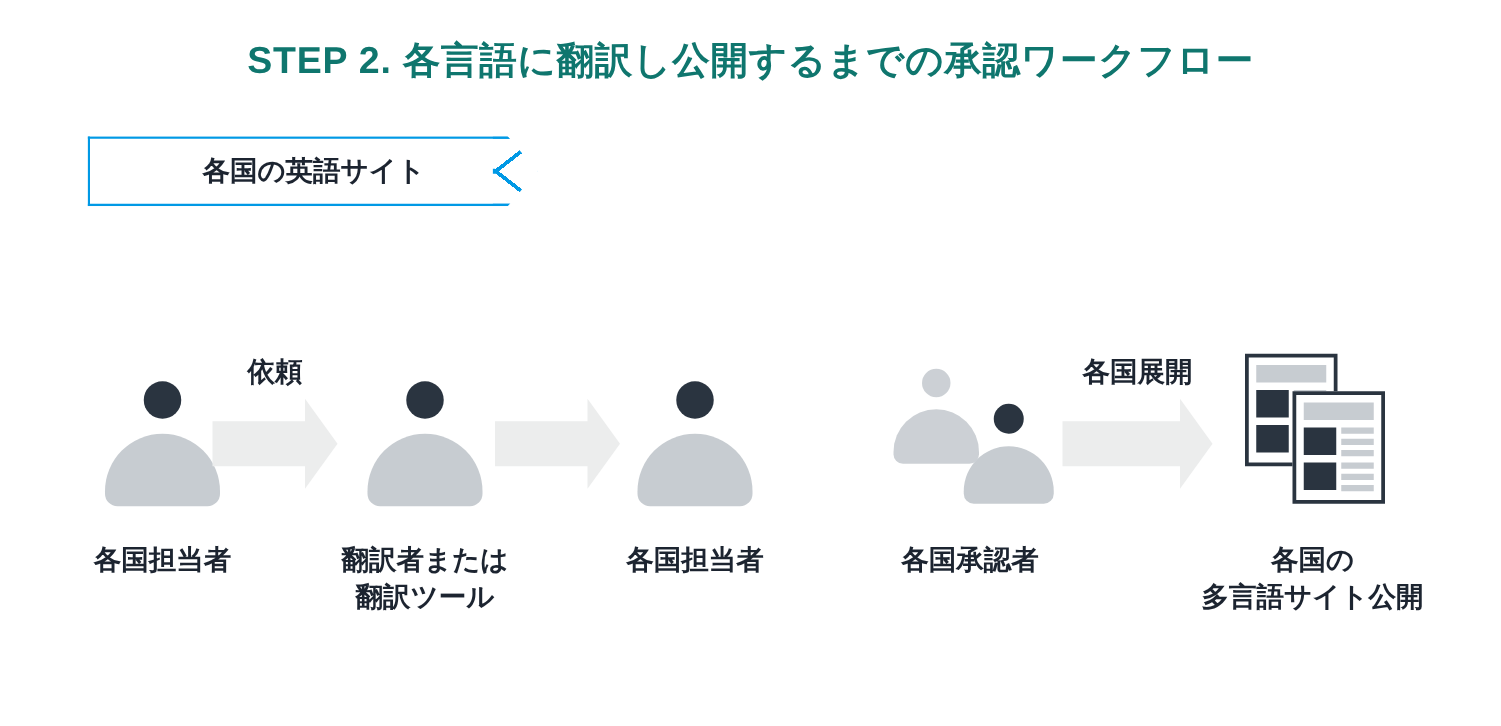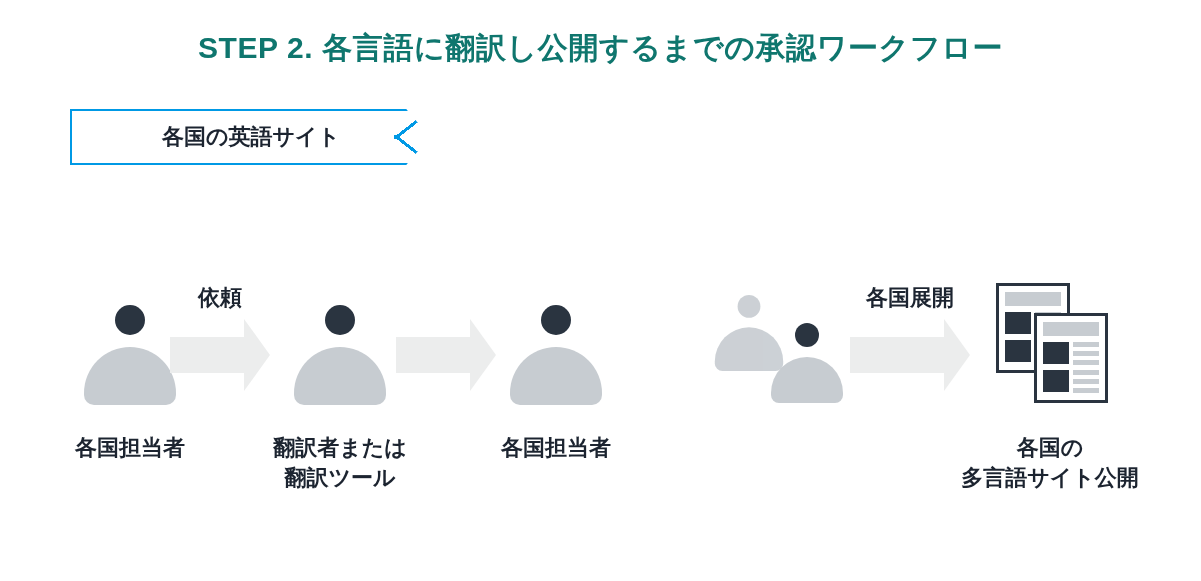--- a/index.html
+++ b/index.html
@@ -292,20 +292,21 @@
       <div class="person small back" style="transform:scale(0.95);">
         <div class="head" style="background:#c7ccd1"></div>
           <div class="body" style="background:#c7ccd1"></div>
       </div>
       <div class="person small front">
         <div class="head"></div>
           <div class="body"></div>
       </div>
     </div>
   </div>
+  <div class="caption" style="left:636px; top:238px; width:160px;">各国承認者</div>
 
   <div class="arrow" style="left:790px; top:124px; width:120px;">
     <div class="shaft"></div>
       <div class="head"></div>
     <div class="arrow-label above">各国展開</div>
   </div>
 
   <div class="node" style="left:912px; top:88px; width:160px;">
     <div class="pages">
       <div class="page back">

